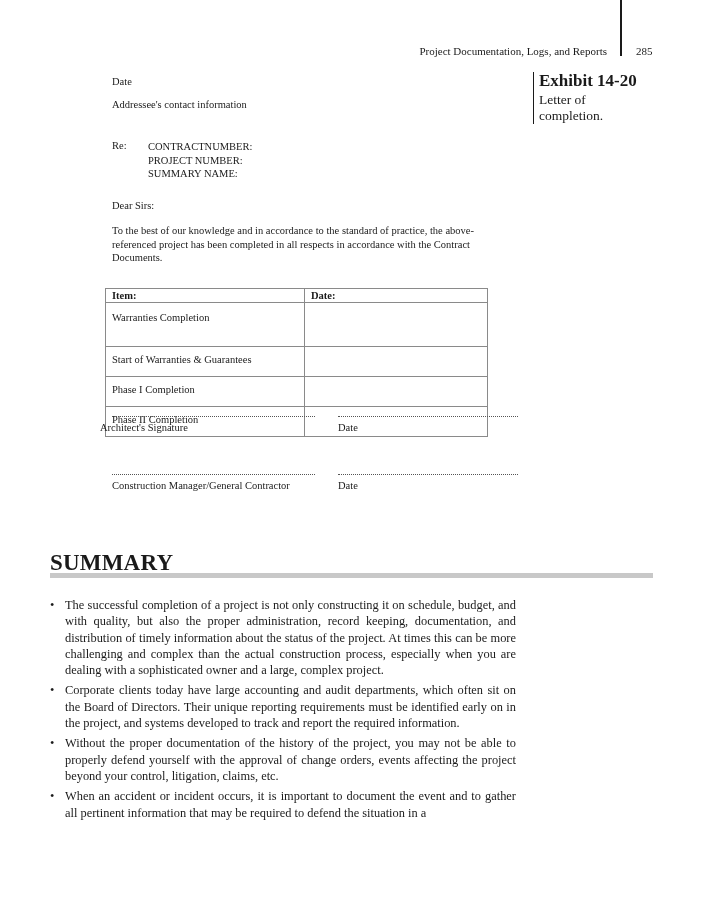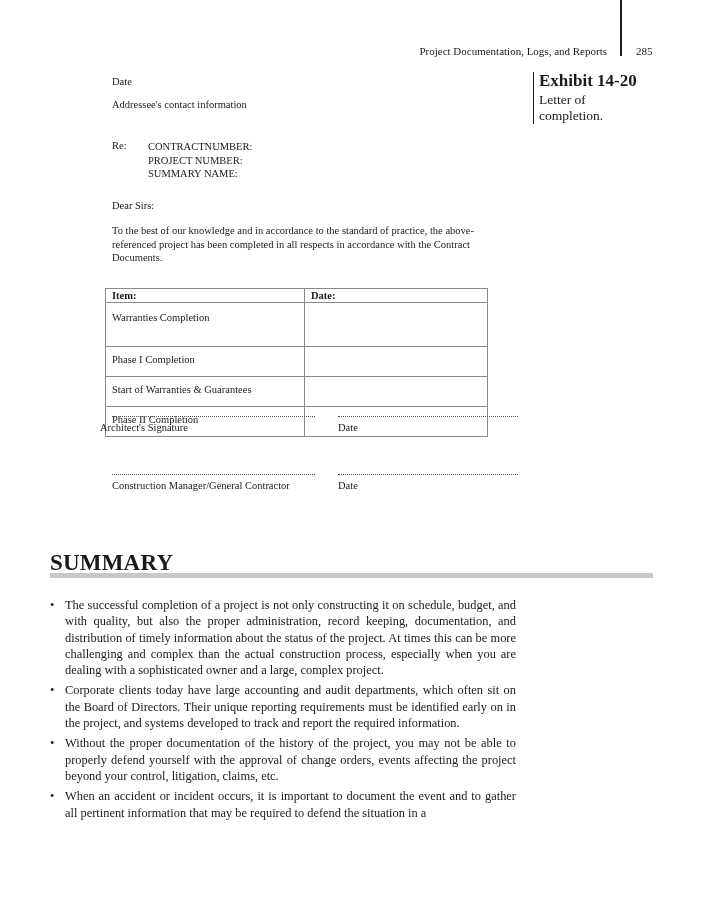--- a/index.html
+++ b/index.html
@@ -72,25 +72,25 @@
   <tbody>
       <tr class="h">
     <td class="c1">Item:</td>
     <td>Date:</td>
   </tr>
   <tr class="r1">
     <td class="c1">Warranties Completion</td>
     <td></td>
   </tr>
   <tr class="r">
-    <td class="c1">Phase I Completion</td>
+    <td class="c1">Start of Warranties &amp; Guarantees</td>
     <td></td>
   </tr>
   <tr class="r">
-    <td class="c1">Start of Warranties &amp; Guarantees</td>
+    <td class="c1">Phase I Completion</td>
     <td></td>
   </tr>
   <tr class="r">
     <td class="c1">Phase II Completion</td>
     <td></td>
   </tr>
 </tbody>
   </table>
 
 <div class="sigline" style="left:112px; top:416px; width:203px;"></div>

